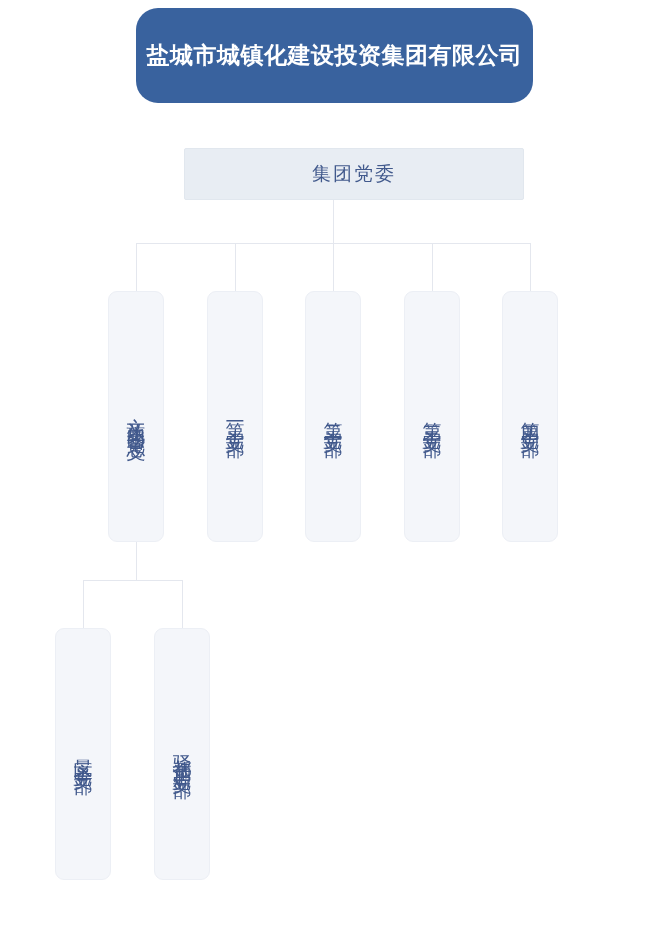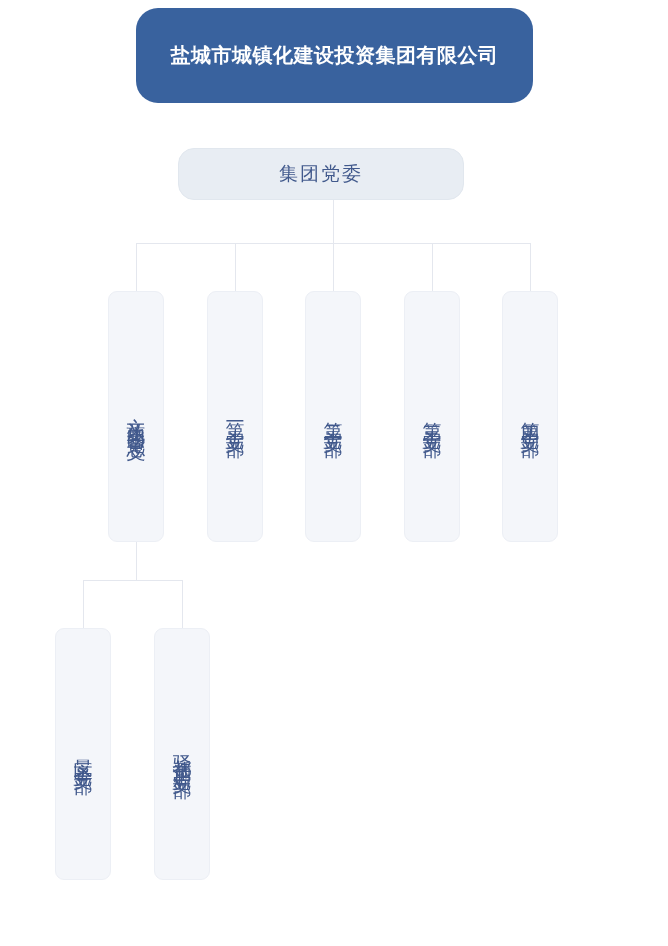--- a/index.html
+++ b/index.html
@@ -32,21 +32,21 @@
     border-radius: 22px 22px 22px 22px;
     display: flex;
     flex-direction: column;
     align-items: center;
     justify-content: center;
     box-sizing: border-box;
     padding: 0 14px;
   }
   .title-line {
     color: #ffffff;
-    font-size: 20px;
+    font-size: 23px;
     font-weight: bold;
     line-height: 31px;
     letter-spacing: 0.5px;
     text-align: right;
     white-space: nowrap;
   }
 
   
   .node {
     position: absolute;
@@ -54,24 +54,24 @@
     border-radius: 9px;
     display: flex;
     align-items: center;
     justify-content: center;
     color: #41598c;
   }
 
   .node-root {
     background: #e8edf3;
     border: 1px solid #e1e7ee;
-    border-radius: 16px;
-    left: 178px;
+    border-radius: 2px;
+    left: 184px;
     top: 148px;
-    width: 286px;
+    width: 340px;
     height: 52px;
     font-size: 19px;
     letter-spacing: 2px;
   }
 
   .node-vertical {
     background: #f4f6fa;
     border: 1px solid #eceff5;
     writing-mode: vertical-rl;
     text-orientation: upright;

